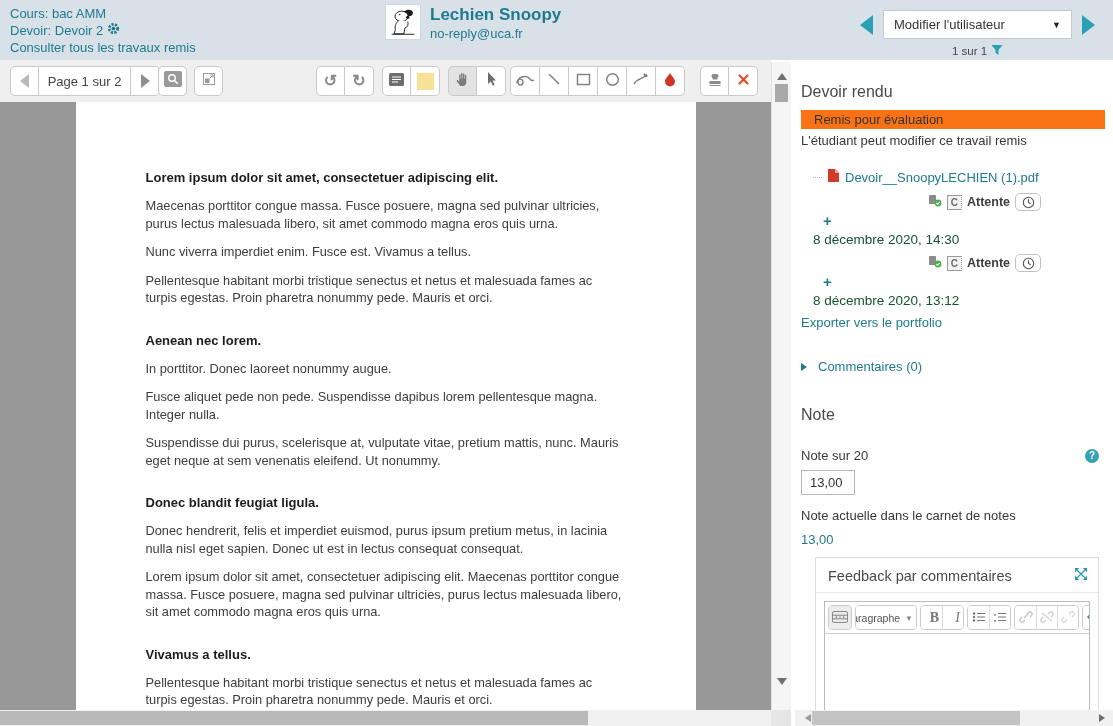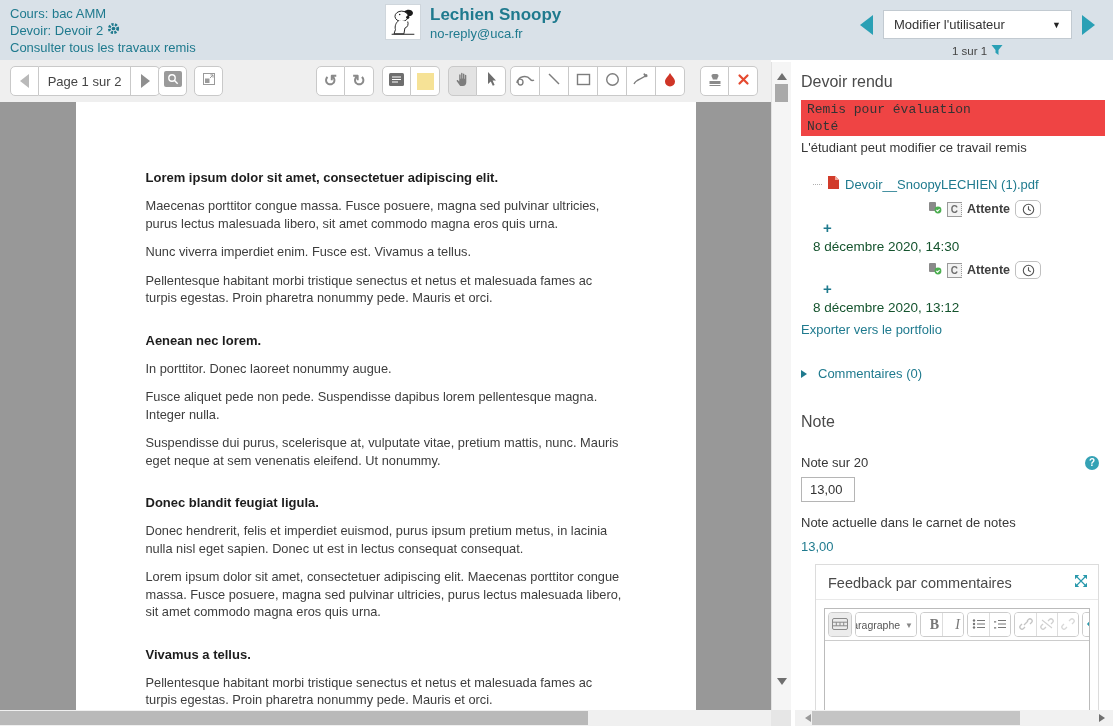--- a/index.html
+++ b/index.html
@@ -60,22 +60,22 @@
   .hsl-thumb { position:absolute; left:0; top:1px; width:588px; height:14px; background:#b9b9b9; }
   .scroll-corner { position:absolute; left:771px; top:710px; width:20px; height:16px; background:#e6e6e6; }
   .rp-hscroll { position:absolute; left:795px; top:710px; width:318px; height:16px; background:#f1f1f1; }
   .rph-left  { position:absolute; left:6px; top:4px; width:0; height:0; border:4px solid transparent; border-right:6px solid #9a9a9a; }
   .rph-right { position:absolute; right:4px; top:4px; width:0; height:0; border:4px solid transparent; border-left:6px solid #6f6f6f; }
   .rph-thumb { position:absolute; left:17px; top:1px; width:208px; height:14px; background:#c4c4c4; }
 
   
   .right-pane { position:absolute; left:795px; top:60px; width:318px; height:650px; background:#fff; overflow:hidden; }
   .rp-content { padding:13px 8px 0 6px; font-size:13px; }
-  .rp-title { font-size:16px; font-weight:normal; color:#4a4a4a; margin:0 0 9px; }
-  .status-box { background:#ef4444; padding:1px 6px; line-height:15px; color:#333;font-family:Liberation Mono, monospace; }
+  .rp-title { font-size:16px; font-weight:normal; color:#4a4a4a; margin:10px 0 9px; }
+  .status-box { background:#f97316; padding:1px 13px; line-height:15px; color:#333; }
   .status-box div { padding:1px 0; }
   .edit-hint { margin-top:4px; }
 
   .file-tree { margin:20px 0 0 12px; }
   .file-row { display:flex; align-items:center; gap:5px; }
   .tree-stub { width:9px; border-top:1px dotted #b0b0b0; }
   .file-link { font-size:13px; }
   .plag-row { display:flex; justify-content:flex-end; align-items:center; gap:5px; margin:7px 64px 0 0; }
   .cbox { width:15px; height:15px; border:1px solid #9a9a9a; font-size:10px; font-weight:bold; color:#6e6e6e; display:flex; align-items:center; justify-content:center; border-right:1px dotted #9a9a9a; background:#f2f2f2; }
   .plag-status { font-size:12.5px; color:#404040; font-weight:bold; }
@@ -310,21 +310,20 @@
 
   </div>
 </div>
 
 <div class="right-pane">
   <div class="rp-content">
     <h3 class="rp-title">Devoir rendu</h3>
 
     <div class="status-box">
       <div>Remis pour évaluation</div>
-      <div>Noté</div>
     </div>
     <div class="edit-hint">L'étudiant peut modifier ce travail remis</div>
 
     <div class="file-tree">
 
       <div class="file-entry">
         <div class="file-row">
           <span class="tree-stub"></span>
           <span><svg width="13" height="15" viewBox="0 0 13 15">
                 <path d="M1 1h7l4 4v9H1z" fill="#d13b2a"></path>

